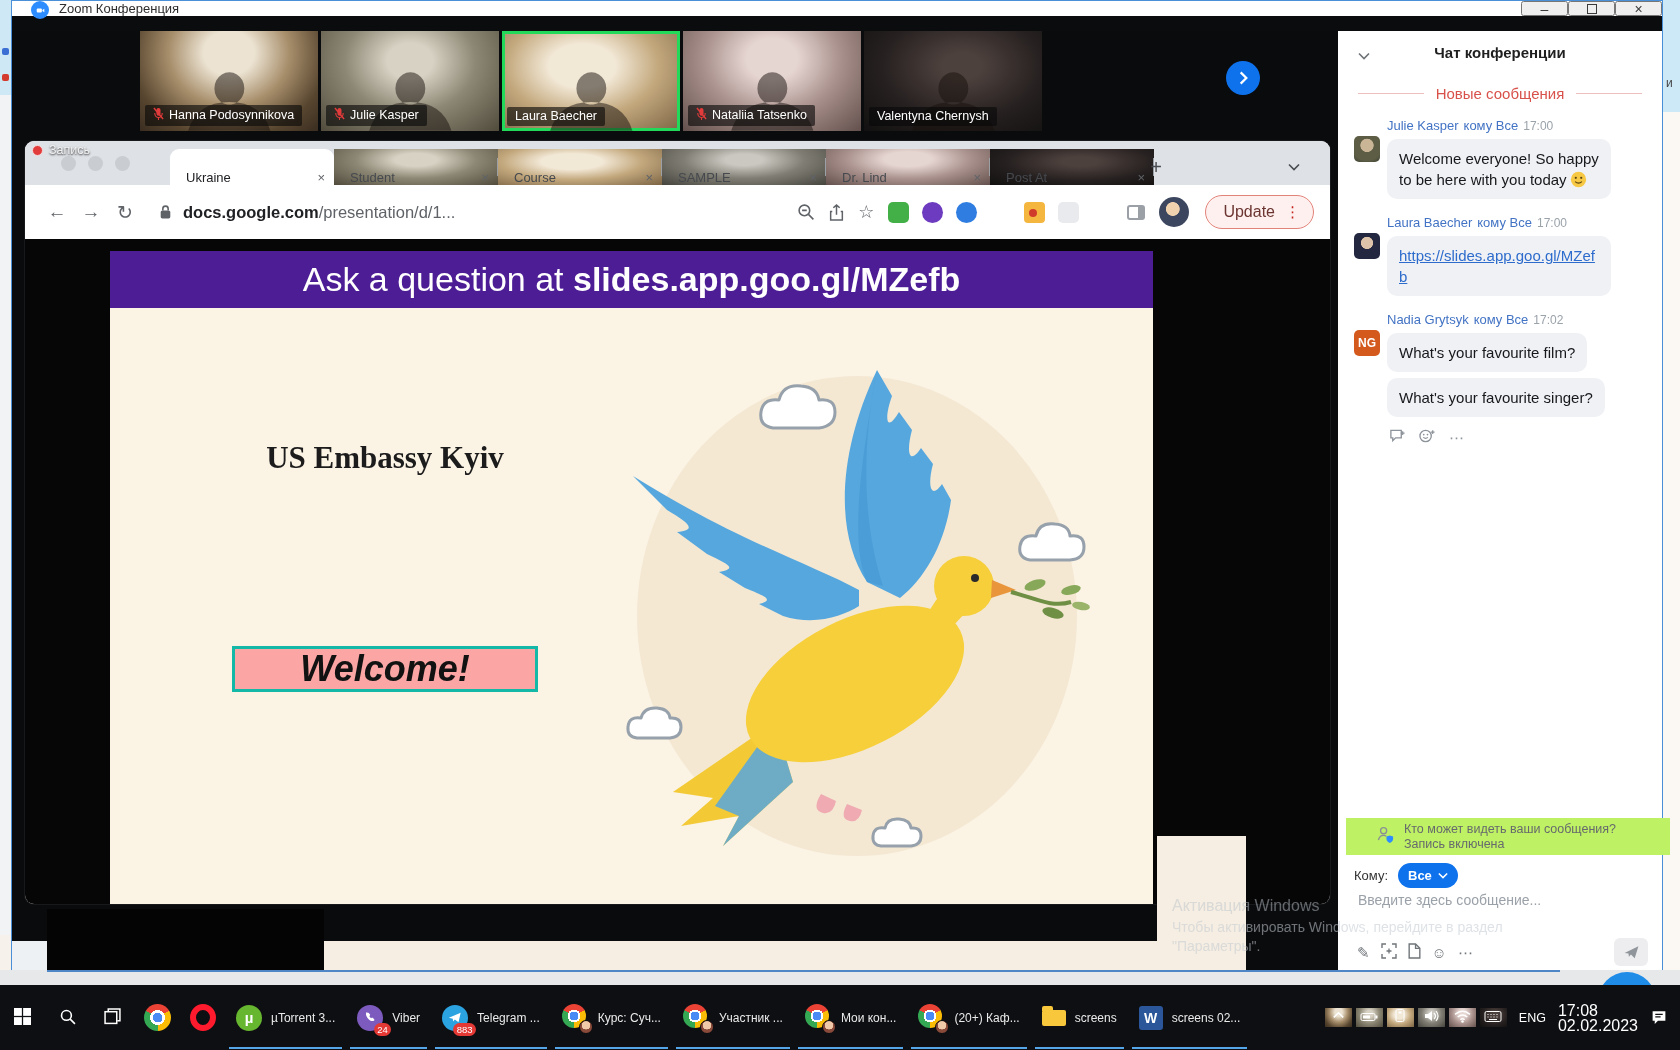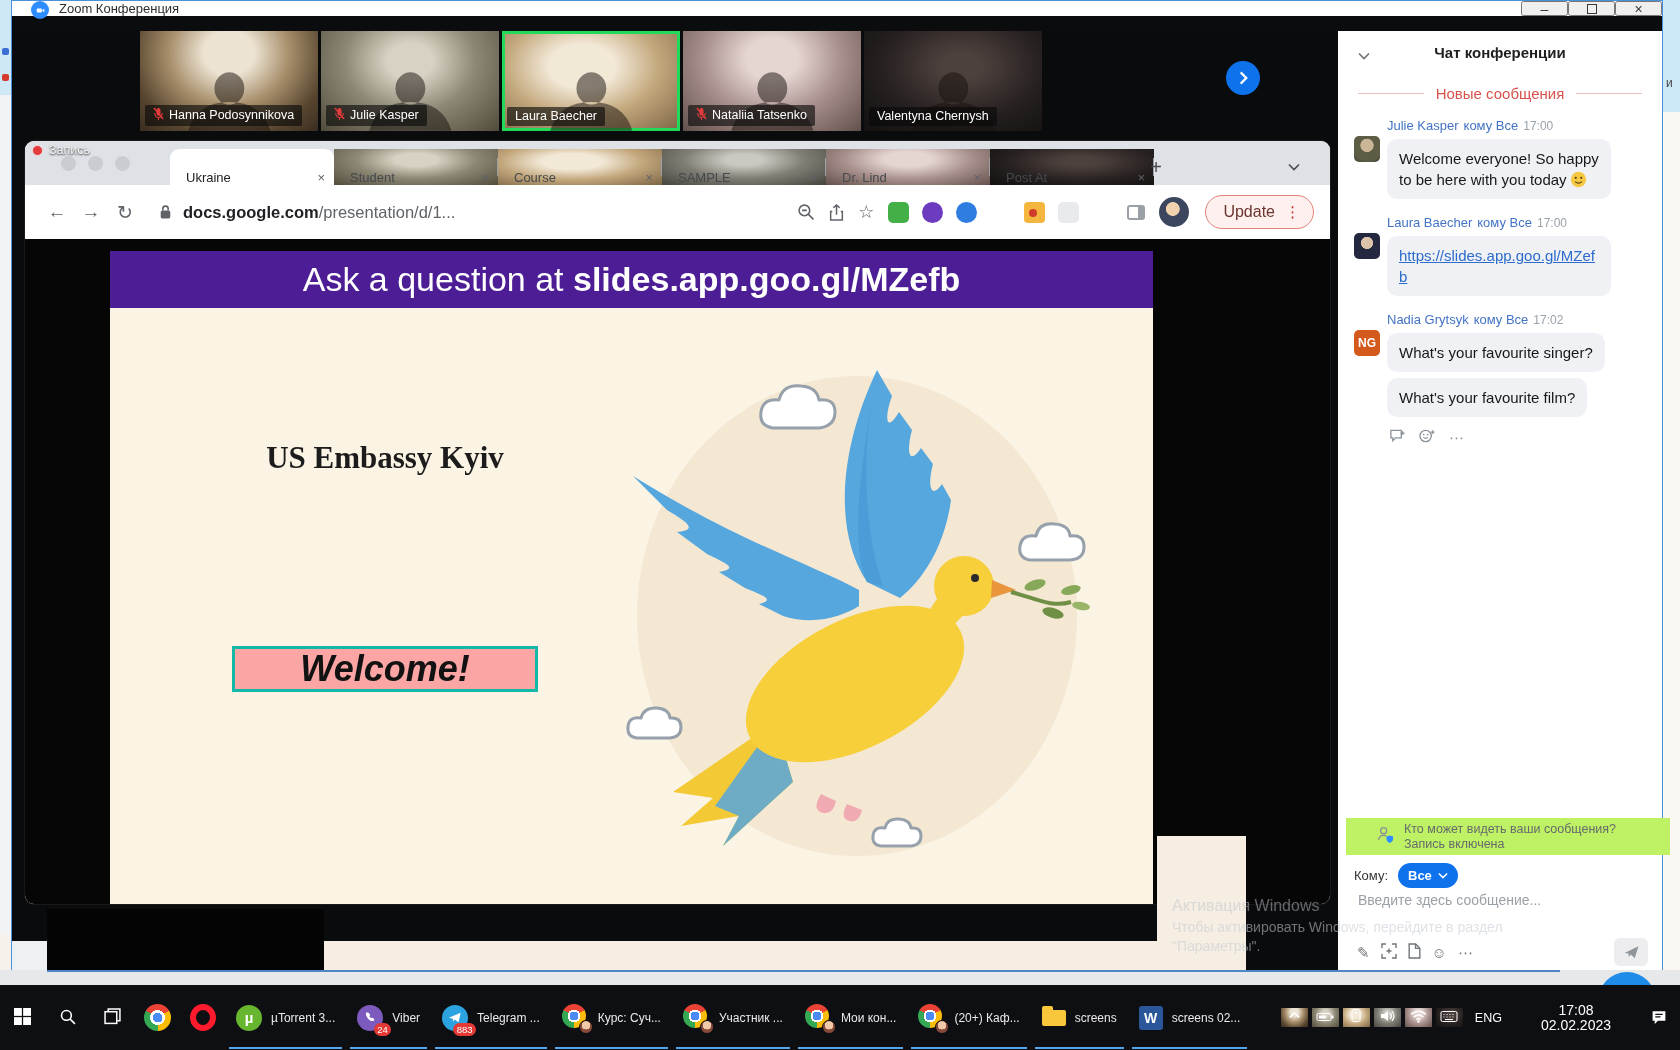--- a/index.html
+++ b/index.html
@@ -191,21 +191,21 @@
     align-items:center;justify-content:center}
   .ic-folder{width:24px;height:16px;background:#f8c73c;border-radius:2px;position:relative;display:block}
   .ic-folder::before{content:"";position:absolute;left:0;top:-4px;width:11px;height:5px;
     background:#f8c73c;border-radius:2px 2px 0 0}
   .sq-word{width:24px;height:24px;border-radius:3px;background:#2b579a;display:flex;
     align-items:center;justify-content:center;position:relative}
   .sq-word::after{content:"W";color:#fff;font-size:14px;font-weight:bold}
   .tray{margin-left:auto;display:flex;align-items:center;gap:4px;padding-right:4px}
   .tray-ic{width:27px;display:flex;align-items:center;justify-content:center;color:#fff}
   .lang{font-size:12.5px;color:#fff;margin:0 8px}
-  .clock{font-size:14px;color:#fff;text-align:center;line-height:15px;margin:0 27px}
+  .clock{font-size:16px;color:#fff;text-align:left;line-height:15px;margin:0 0}
   .notif{width:34px;display:flex;align-items:center;justify-content:center;border:none;background:none}
 </style>
 </head>
 <body>
 
 <div class="desktop">
 
   <div class="edge-left">
     <span class="dot" style="top:48px;background:#3b6fd4"></span>
     <span class="dot" style="top:74px;background:#d23b2e"></span>
@@ -487,22 +487,22 @@
             </div>
             <div class="bubble link">https://slides.app.goo.gl/MZefb</div>
           </div>
           <div class="msg">
             <span class="msg-av av-ng">NG</span>
             <div class="msg-head">
               <span class="msg-author">Nadia Grytsyk</span>
               <span class="msg-to">кому Все</span>
               <span class="msg-time">17:02</span>
             </div>
+            <div class="bubble">What's your favourite film?</div>
             <div class="bubble">What's your favourite singer?</div>
-            <div class="bubble">What's your favourite film?</div>
             <div class="msg-actions">
               <span><svg width="17" height="16" viewBox="0 0 18 16">
                   <path d="M2 2h11v8H7l-3 3v-3H2z" stroke="#8d939a" fill="none" stroke-width="1.4"></path>
                   <path d="M14.5 3v4M12.5 5h4" stroke="#8d939a" stroke-width="1.3"></path>
                 </svg></span>
               <span><svg width="17" height="16" viewBox="0 0 18 16">
                   <circle cx="7" cy="8" r="6" stroke="#8d939a" fill="none" stroke-width="1.4"></circle>
                   <circle cx="5" cy="6.5" r=".9" fill="#8d939a"></circle>
                   <circle cx="9" cy="6.5" r=".9" fill="#8d939a"></circle>
                   <path d="M4.5 9.5q2.5 2 5 0" stroke="#8d939a" fill="none" stroke-width="1.2"></path>

